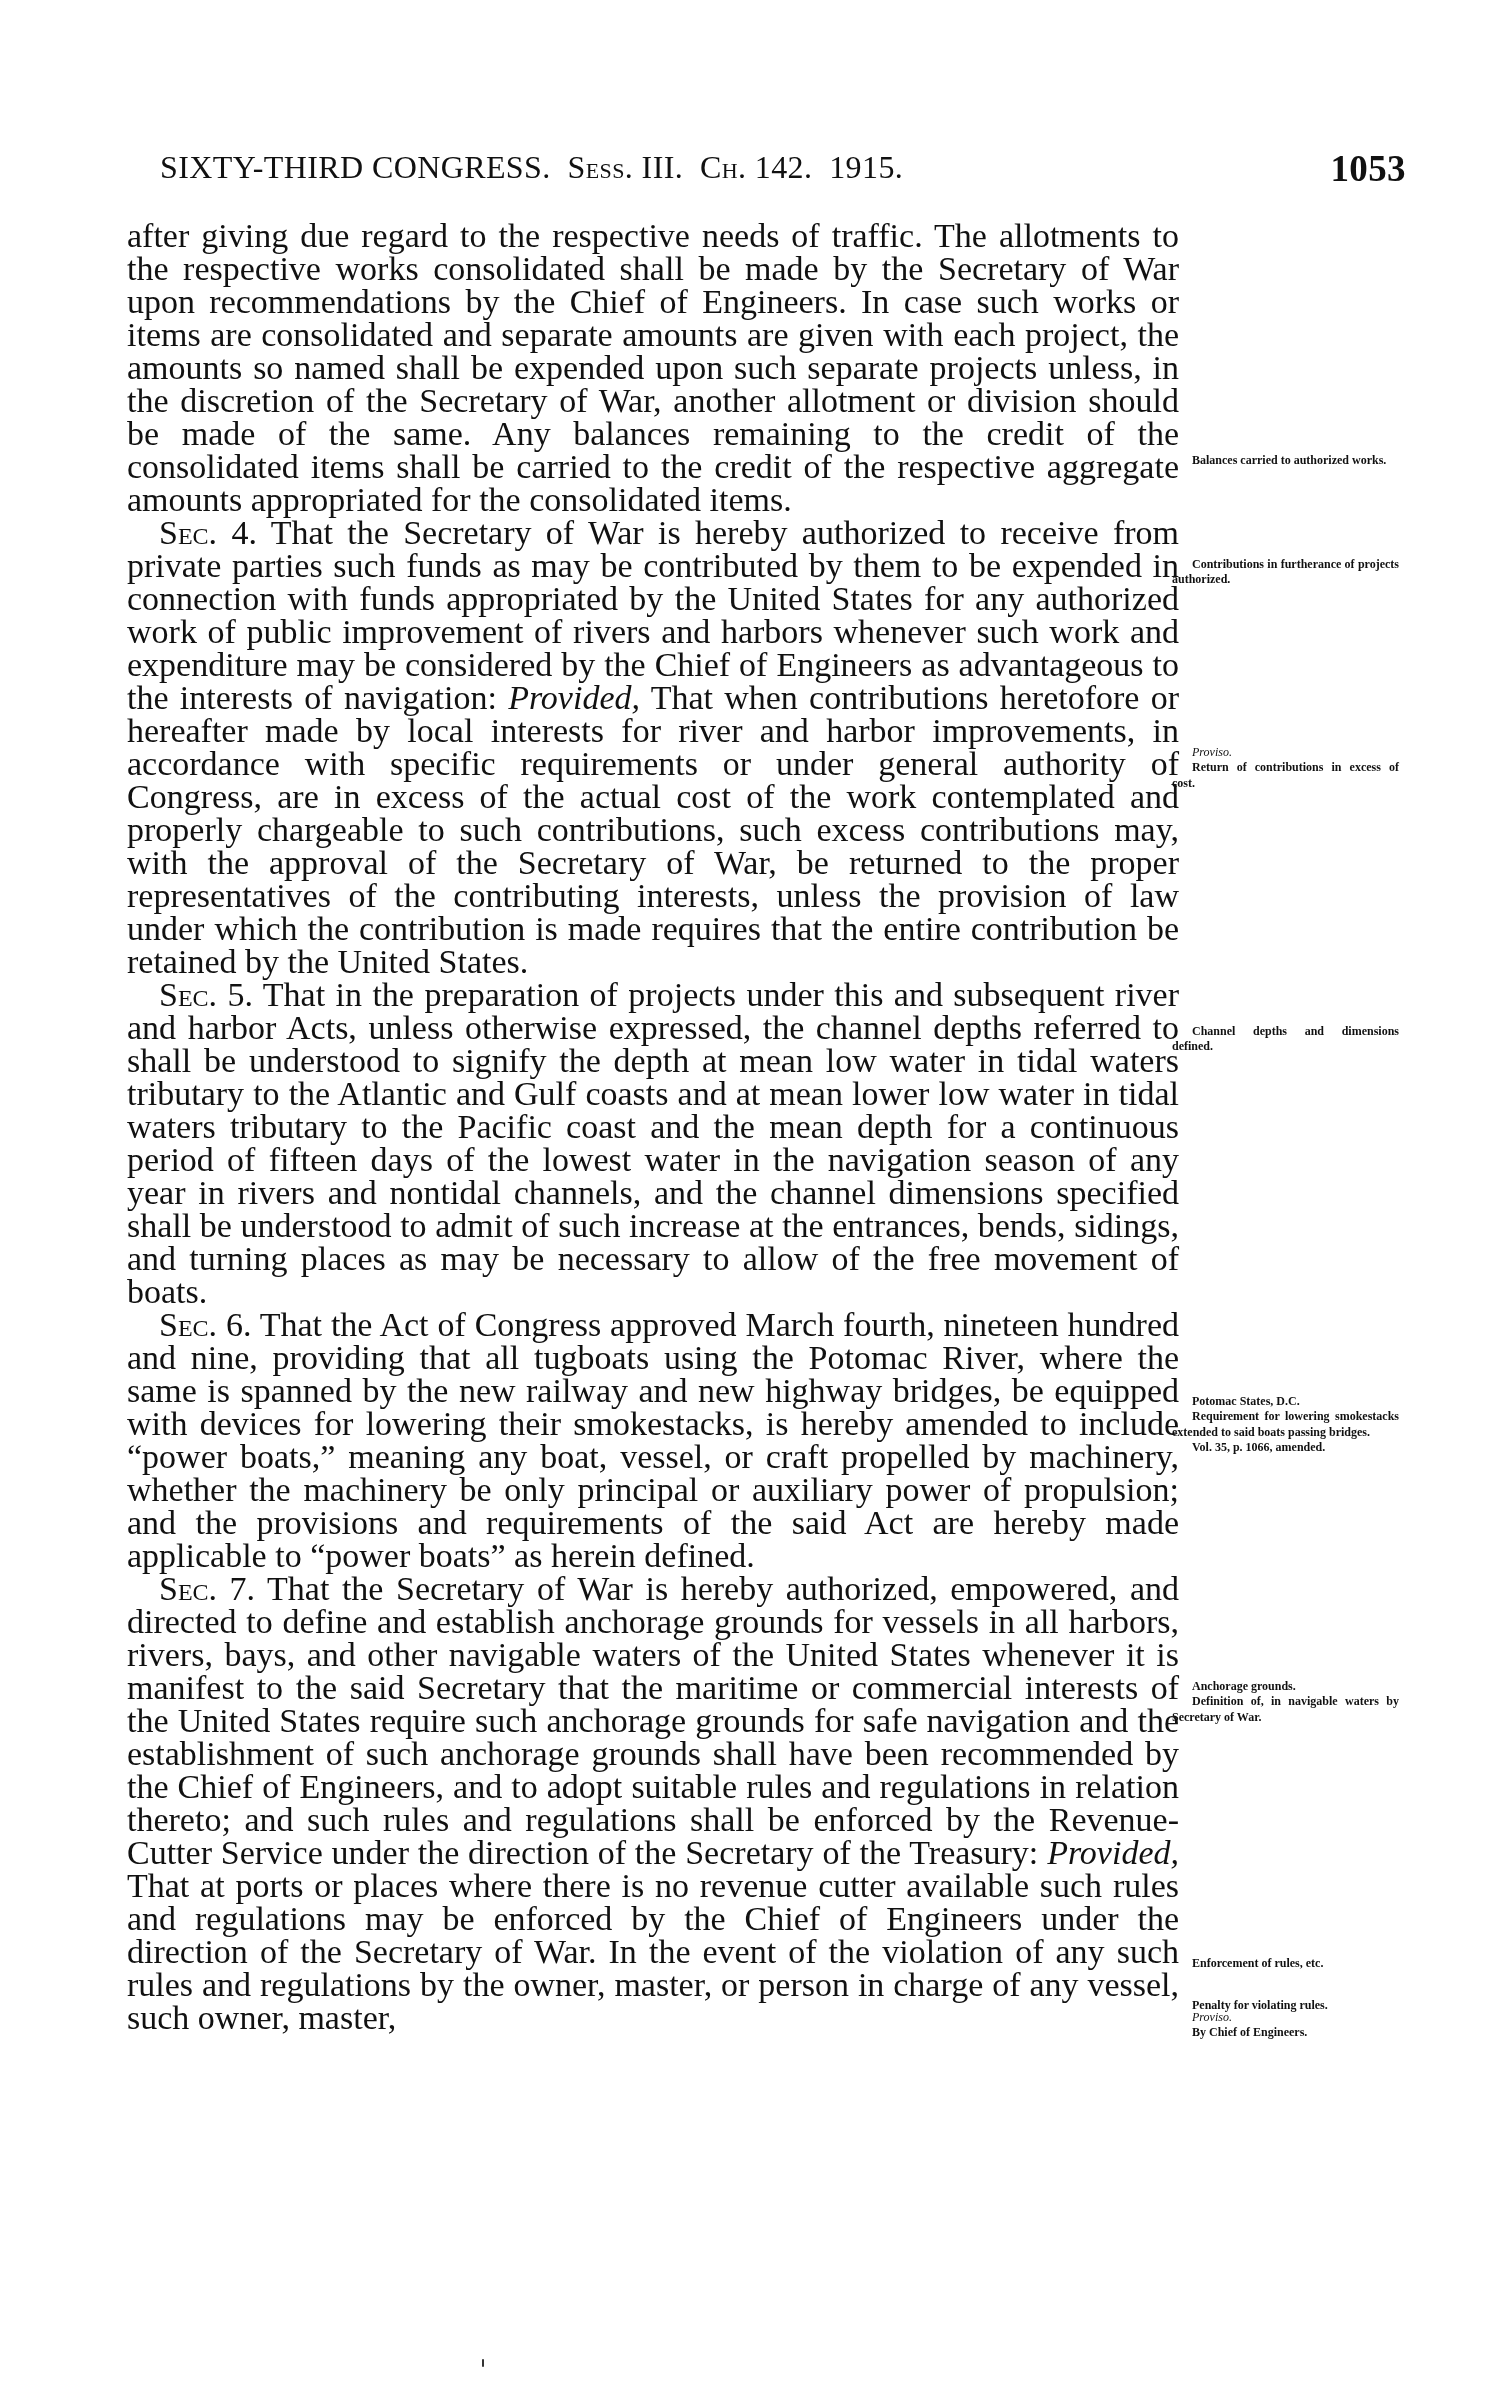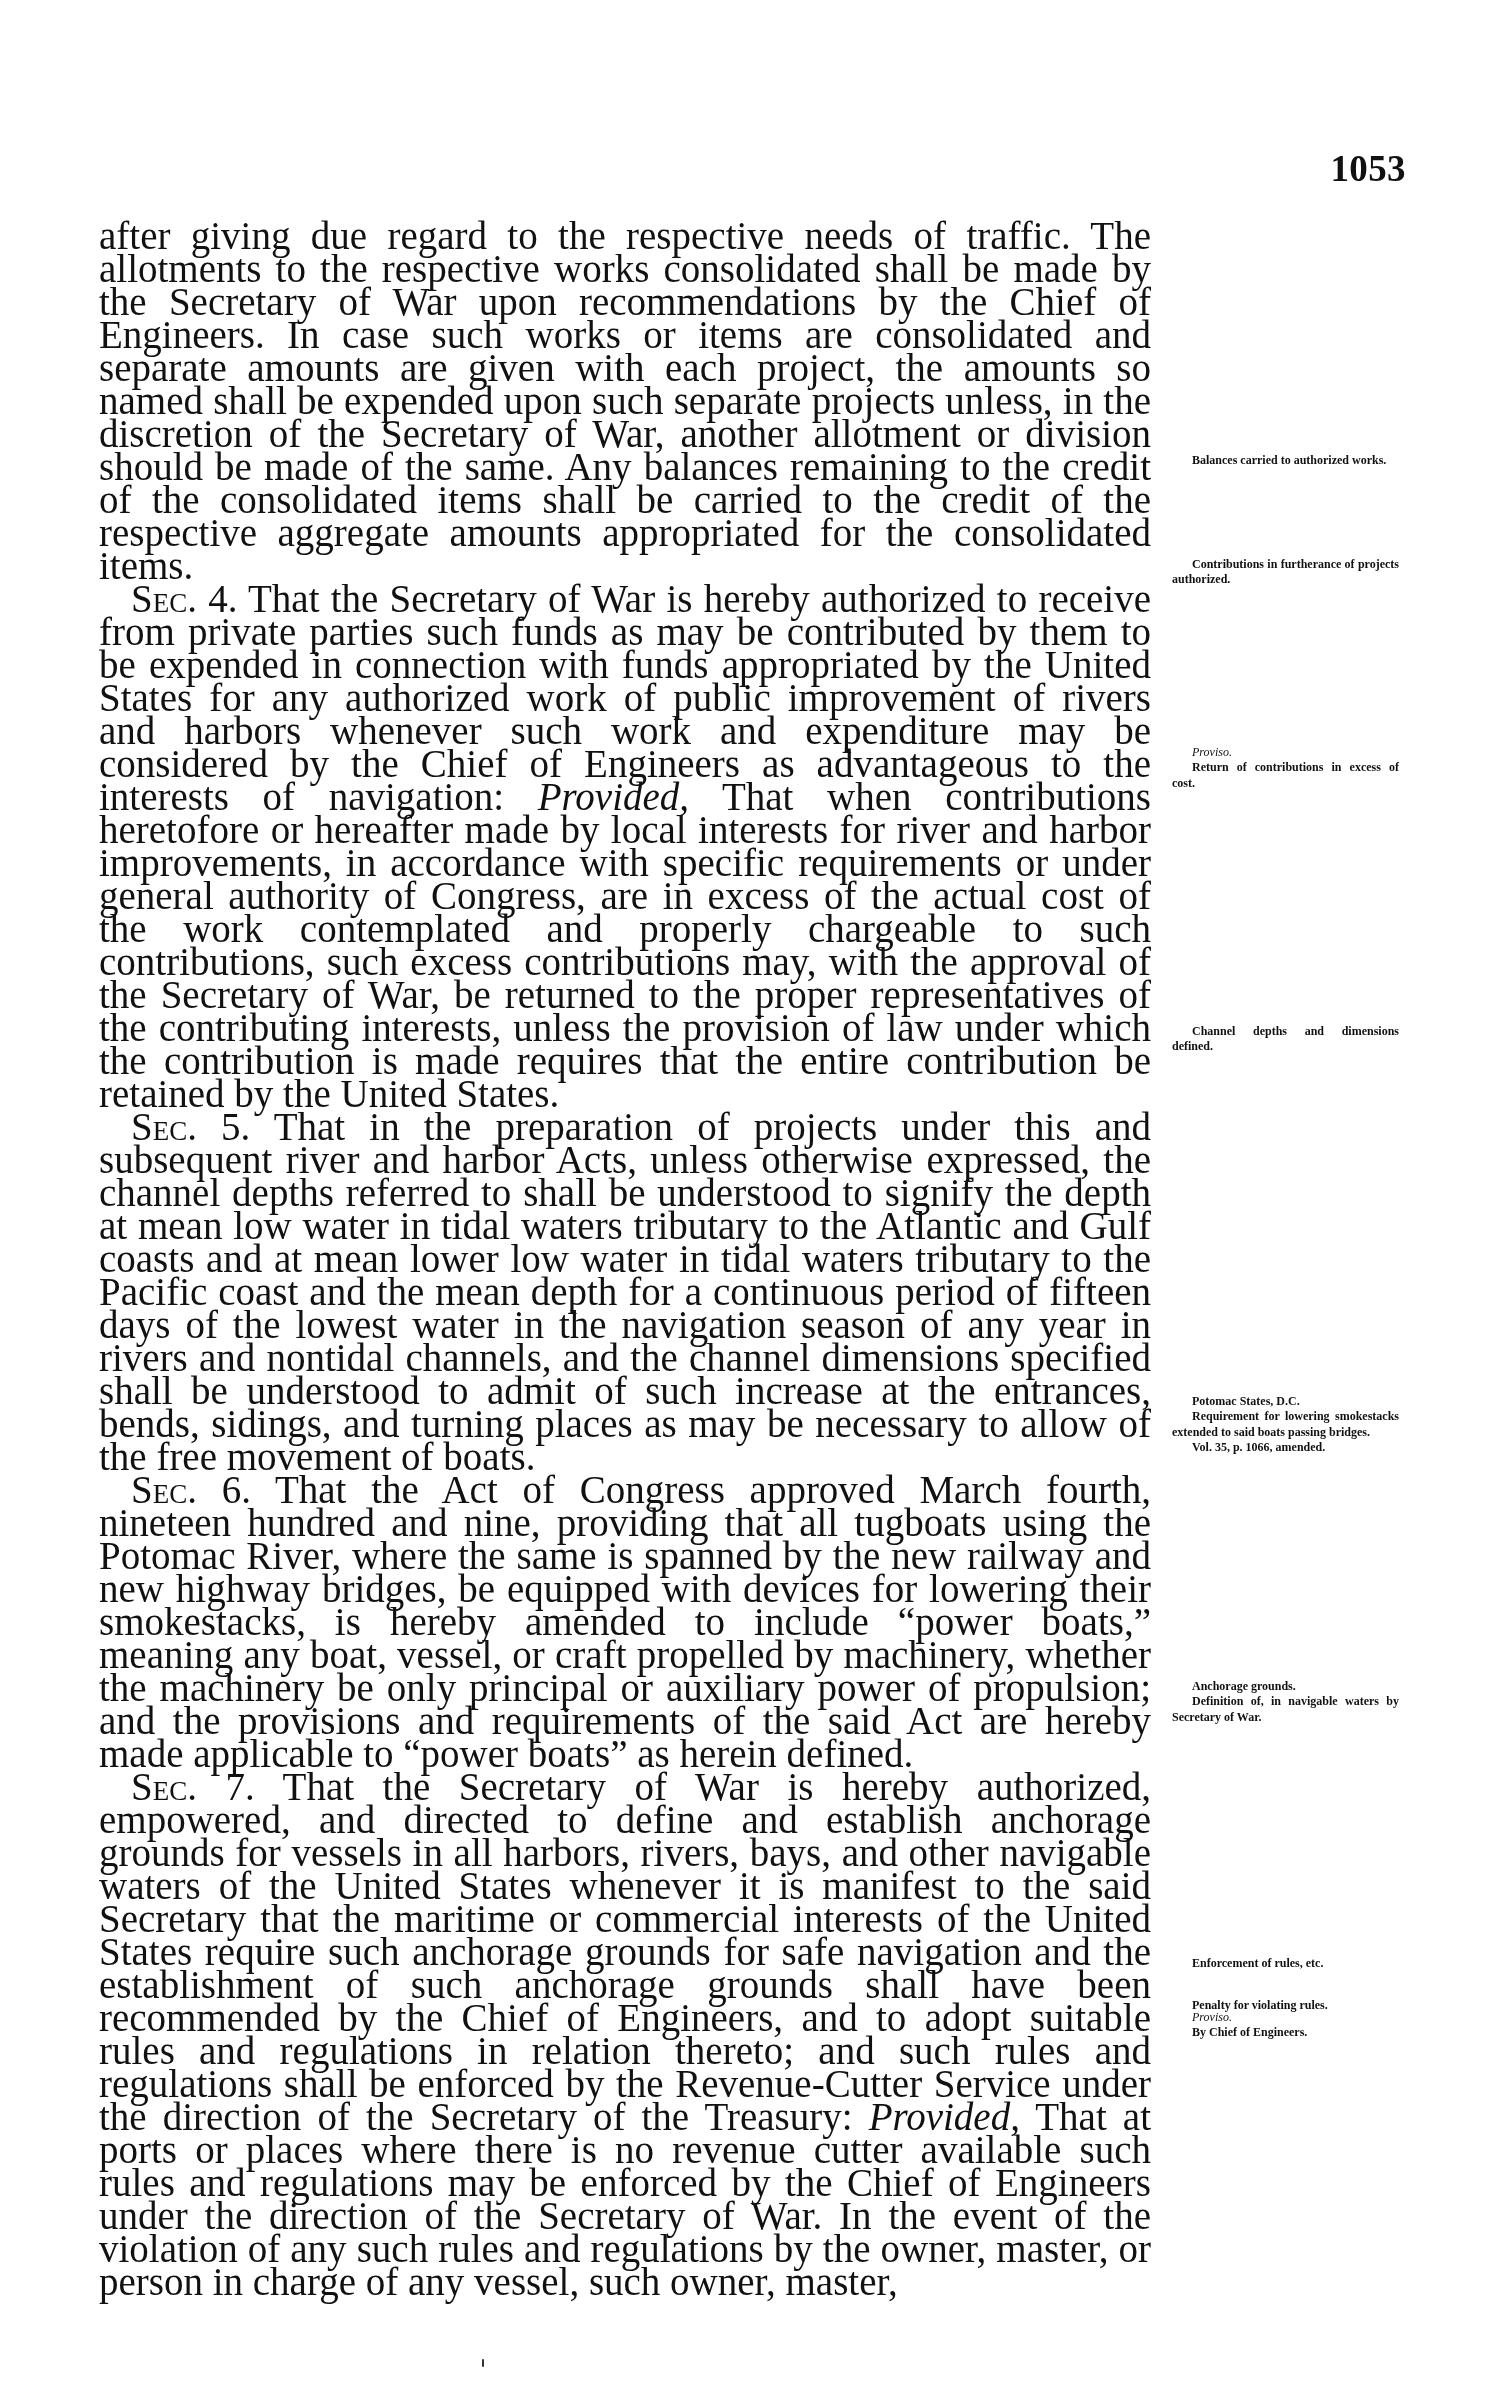--- a/index.html
+++ b/index.html
@@ -1,35 +1,41 @@
 <!DOCTYPE html>
 <html style="font-size:13px"><head>
 <meta charset="utf-8">
 <style>
   html, body { margin: 0; padding: 0; background: #ffffff; }
   body { width: 1513px; height: 2401px; position: relative; overflow: hidden; color: #111; font-family: "Liberation Serif", "DejaVu Serif", serif; }
   .header { position: absolute; left: 160px; top: 149px; width: 1246px; height: 49px; font-size: 32px; letter-spacing: 0.4px; }
   .header .running { position: absolute; left: 0; top: 0; white-space: nowrap; }
   .header .pagenum { position: absolute; right: 0; top: -1.6px; font-size: 37px; font-weight: bold; margin-left: 42px; }
   .sc { font-variant: small-caps; }
-  .body { position: absolute; left: 99px; top: 219px; width: 1052px; font-size: 39px; line-height: 33px; text-align: justify; }
+  .body { position: absolute; left: 127px; top: 219px; width: 1052px; font-size: 34px; line-height: 33px; text-align: justify; }
   .body p { margin: 0; }
   .body p.indent { text-indent: 32px; }
   .body i { font-style: italic; }
   .note { position: absolute; left: 1172px; width: 227px; font-size: 12px; line-height: 15.4px; text-align: justify; font-weight: bold; }
   .note .first { text-indent: 20px; }
   .note p { margin: 0; }
   .note p + p { text-indent: 20px; }
   .note i { font-style: italic; font-weight: normal; }
   .mark { position: absolute; left: 482px; top: 2359px; width: 2.4px; height: 8px; background: #333; border-radius: 1.6px; }
 </style>
 </head>
 <body>
 
 <div class="header">
+  <span class="running">
+    <span>SIXTY-THIRD CONGRESS.</span>&nbsp;
+    <span class="sc">Sess. III.</span>&nbsp;
+    <span class="sc">Ch. 142.</span>&nbsp;
+    <span>1915.</span>
+  </span>
   <span class="pagenum">1053</span>
 </div>
 
 <div class="body">
   <p>after giving due regard to the respective needs of traffic. The allotments to the respective works consolidated shall be made by the Secretary of War upon recommendations by the Chief of Engineers. In case such works or items are consolidated and separate amounts are given with each project, the amounts so named shall be expended upon such separate projects unless, in the discretion of the Secretary of War, another allotment or division should be made of the same. Any balances remaining to the credit of the consolidated items shall be carried to the credit of the respective aggregate amounts appropriated for the consolidated items.</p>
   <p class="indent"><span class="sc">Sec. 4.</span><span> That the Secretary of War is hereby authorized to receive from private parties such funds as may be contributed by them to be expended in connection with funds appropriated by the United States for any authorized work of public improvement of rivers and harbors whenever such work and expenditure may be considered by the Chief of Engineers as advantageous to the interests of navigation: </span><i>Provided,</i><span> That when contributions heretofore or hereafter made by local interests for river and harbor improvements, in accordance with specific requirements or under general authority of Congress, are in excess of the actual cost of the work contemplated and properly chargeable to such contributions, such excess contributions may, with the approval of the Secretary of War, be returned to the proper representatives of the contributing interests, unless the provision of law under which the contribution is made requires that the entire contribution be retained by the United States.</span></p>
   <p class="indent"><span class="sc">Sec. 5.</span><span> That in the preparation of projects under this and subsequent river and harbor Acts, unless otherwise expressed, the channel depths referred to shall be understood to signify the depth at mean low water in tidal waters tributary to the Atlantic and Gulf coasts and at mean lower low water in tidal waters tributary to the Pacific coast and the mean depth for a continuous period of fifteen days of the lowest water in the navigation season of any year in rivers and nontidal channels, and the channel dimensions specified shall be understood to admit of such increase at the entrances, bends, sidings, and turning places as may be necessary to allow of the free movement of boats.</span></p>
   <p class="indent"><span class="sc">Sec. 6.</span><span> That the Act of Congress approved March fourth, nineteen hundred and nine, providing that all tugboats using the Potomac River, where the same is spanned by the new railway and new highway bridges, be equipped with devices for lowering their smokestacks, is hereby amended to include “power boats,” meaning any boat, vessel, or craft propelled by machinery, whether the machinery be only principal or auxiliary power of propulsion; and the provisions and requirements of the said Act are hereby made applicable to “power boats” as herein defined.</span></p>
   <p class="indent"><span class="sc">Sec. 7.</span><span> That the Secretary of War is hereby authorized, empowered, and directed to define and establish anchorage grounds for vessels in all harbors, rivers, bays, and other navigable waters of the United States whenever it is manifest to the said Secretary that the maritime or commercial interests of the United States require such anchorage grounds for safe navigation and the establishment of such anchorage grounds shall have been recommended by the Chief of Engineers, and to adopt suitable rules and regulations in relation thereto; and such rules and regulations shall be enforced by the Revenue-Cutter Service under the direction of the Secretary of the Treasury: </span><i>Provided,</i><span> That at ports or places where there is no revenue cutter available such rules and regulations may be enforced by the Chief of Engineers under the direction of the Secretary of War. In the event of the violation of any such rules and regulations by the owner, master, or person in charge of any vessel, such owner, master,</span></p>
 </div>

